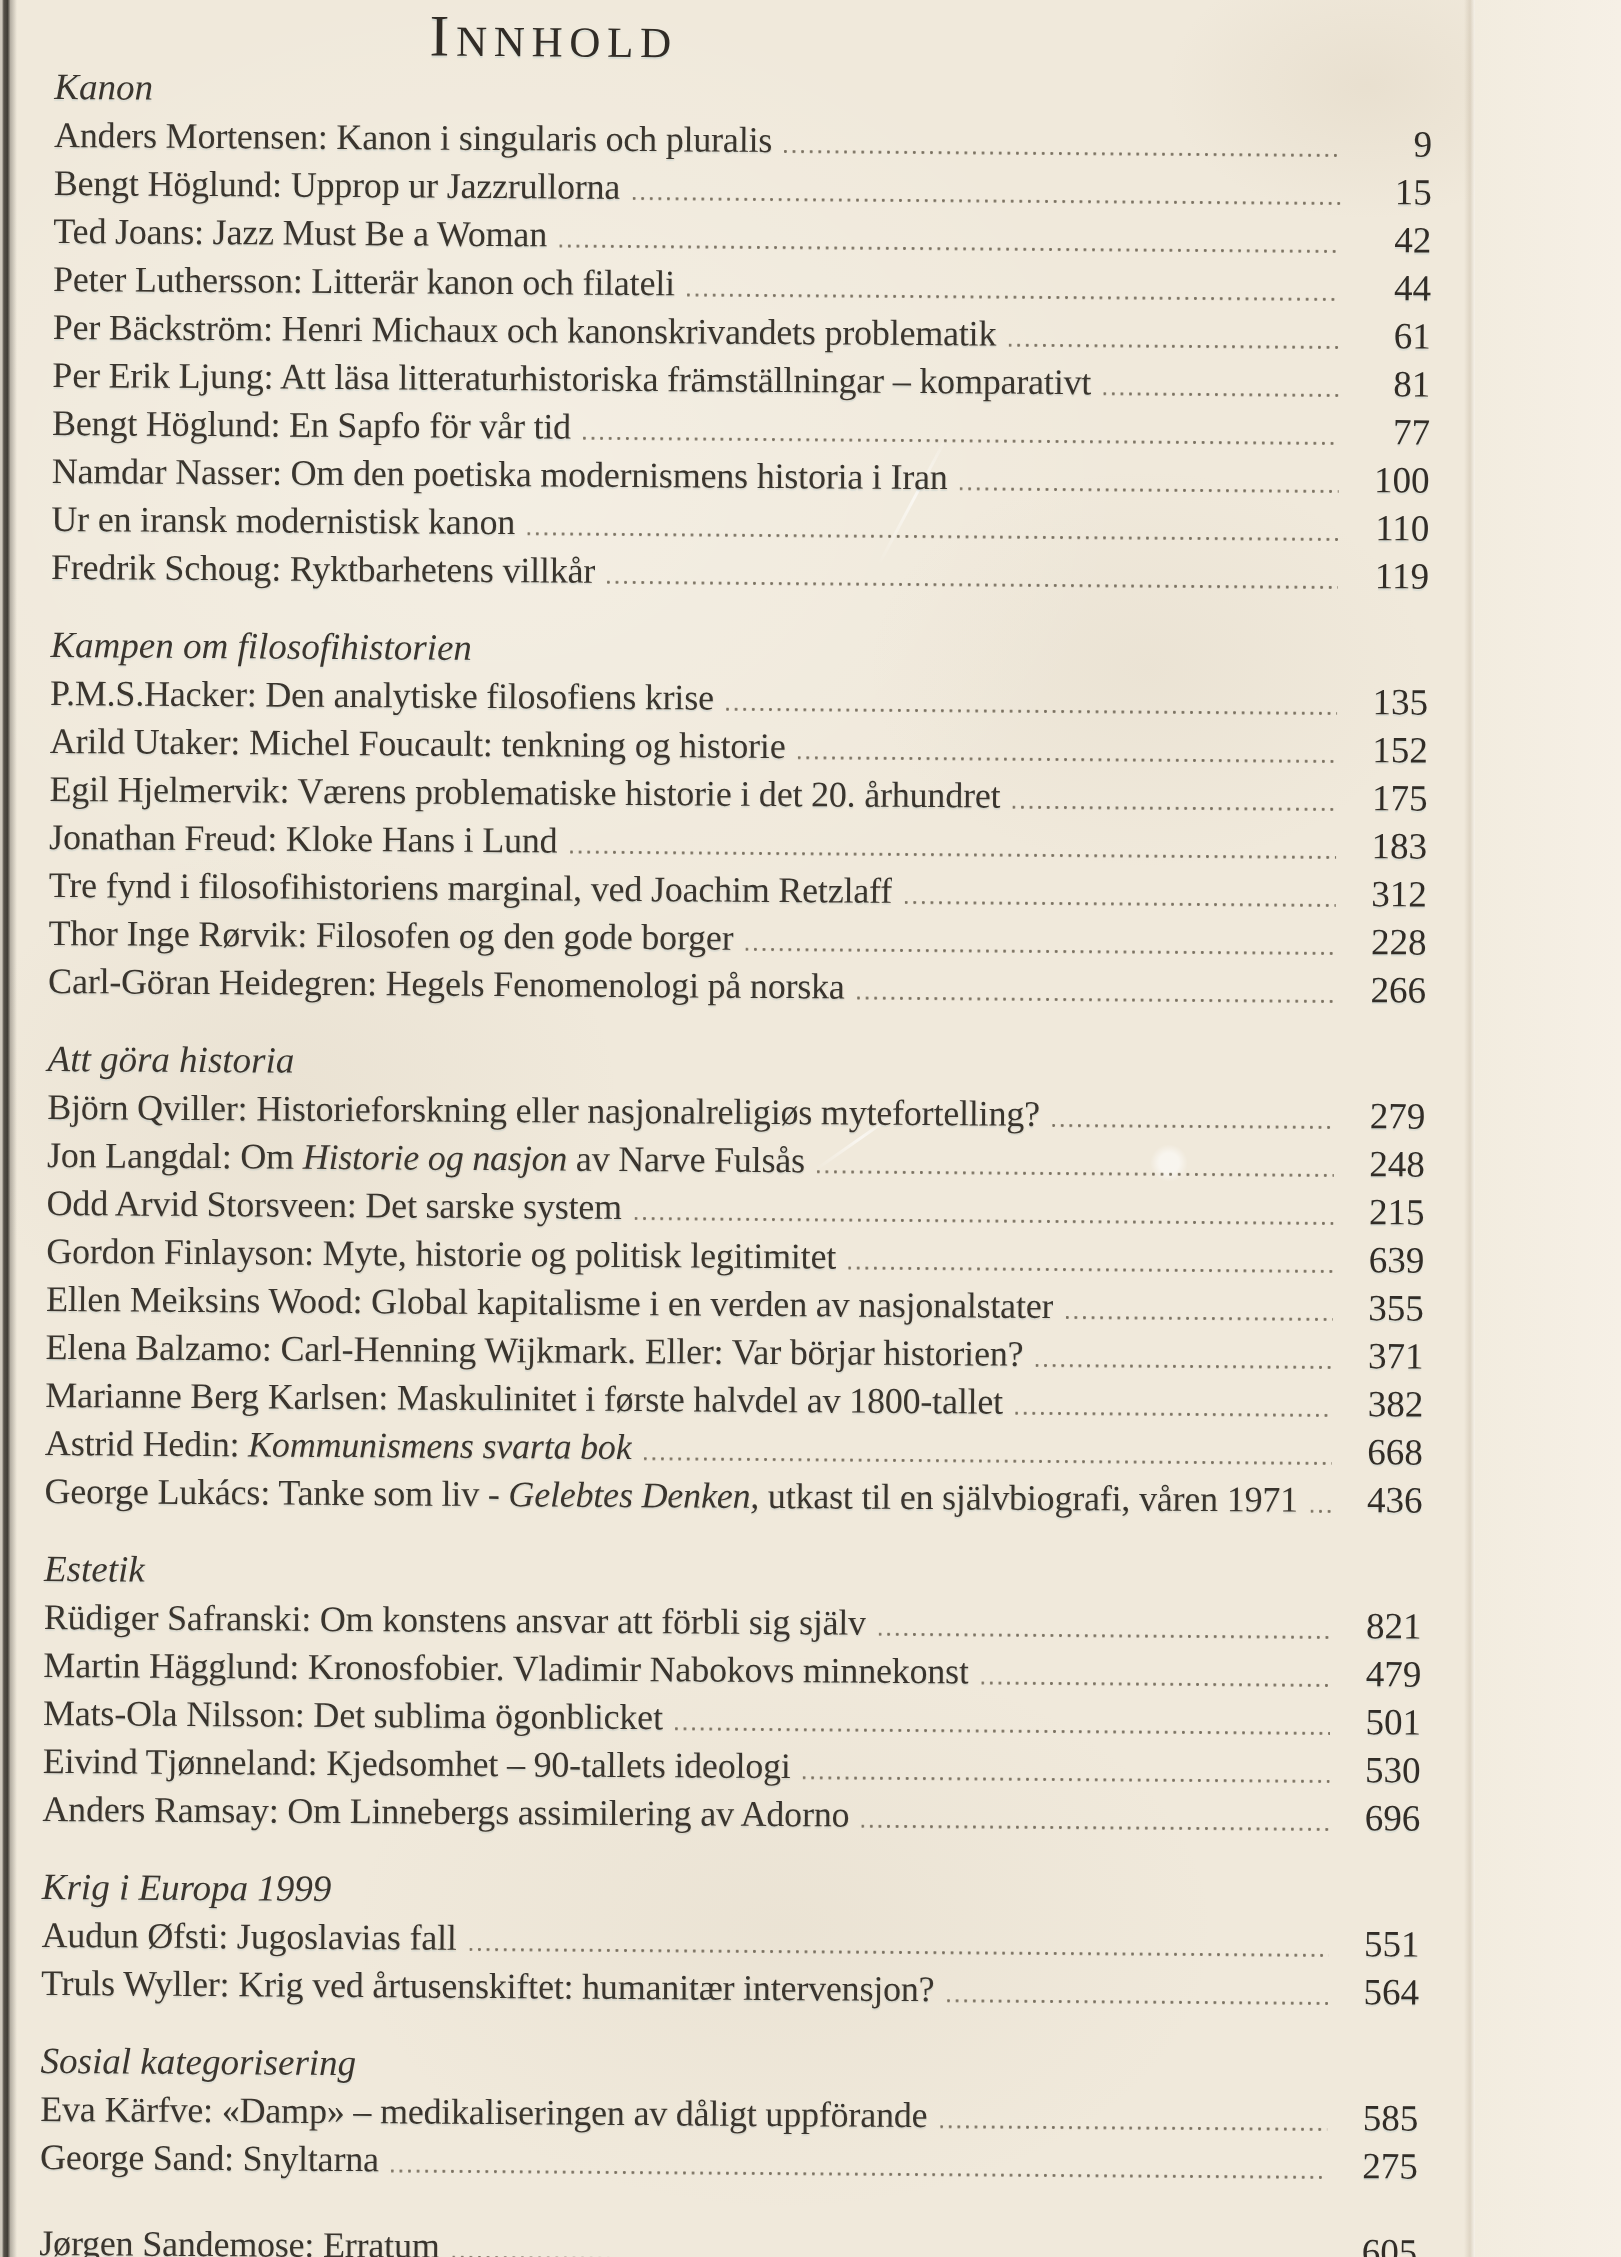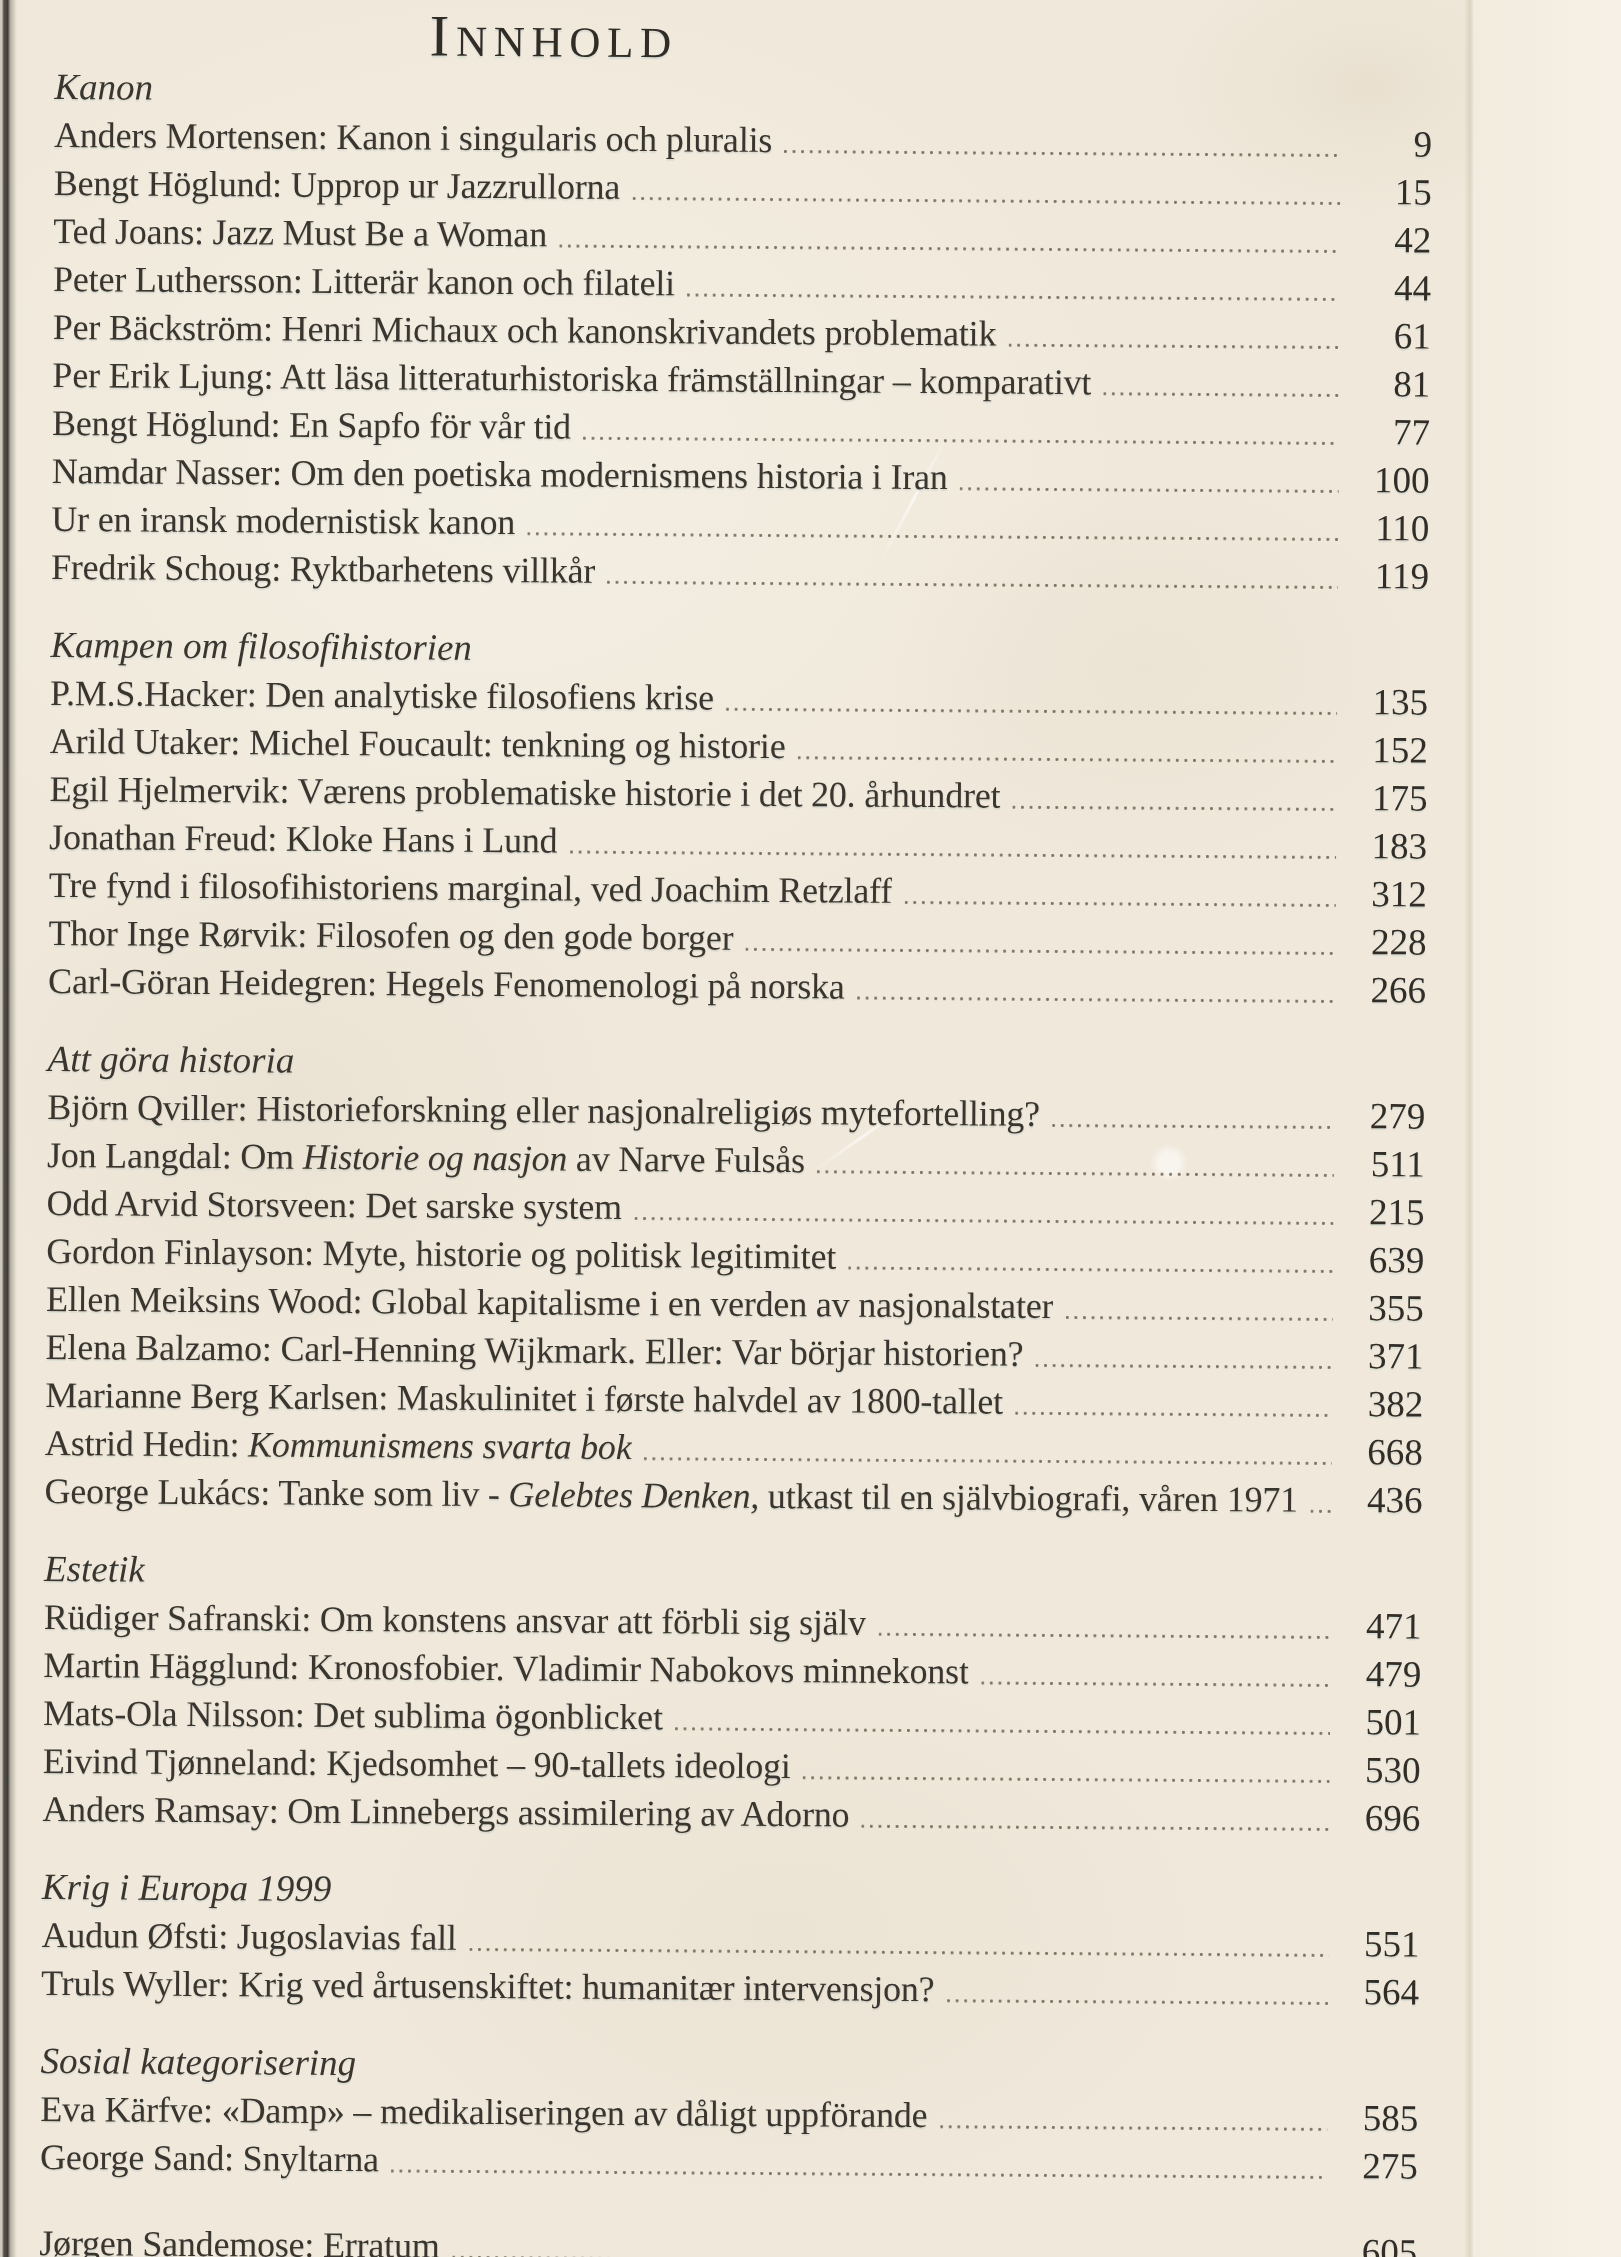--- a/index.html
+++ b/index.html
@@ -186,21 +186,21 @@
       <div class="section">
         <div class="heading">Att göra historia</div>
         <div class="row">
           <span class="text"><span>Björn Qviller: Historieforskning eller nasjonalreligiøs mytefortelling?</span></span>
           <div class="leader"></div>
           <span class="page">279</span>
         </div>
         <div class="row">
           <span class="text"><span>Jon Langdal: Om </span><span class="it">Historie og nasjon</span><span> av Narve Fulsås</span></span>
           <div class="leader"></div>
-          <span class="page">511</span>
+          <span class="page">248</span>
         </div>
         <div class="row">
           <span class="text"><span>Odd Arvid Storsveen: Det sarske system</span></span>
           <div class="leader"></div>
           <span class="page">215</span>
         </div>
         <div class="row">
           <span class="text"><span>Gordon Finlayson: Myte, historie og politisk legitimitet</span></span>
           <div class="leader"></div>
           <span class="page">639</span>
@@ -229,21 +229,21 @@
           <span class="text"><span>George Lukács: Tanke som liv - </span><span class="it">Gelebtes Denken,</span><span> utkast til en självbiografi, våren 1971</span></span>
           <div class="leader"></div>
           <span class="page">436</span>
         </div>
       </div>
       <div class="section">
         <div class="heading">Estetik</div>
         <div class="row">
           <span class="text"><span>Rüdiger Safranski: Om konstens ansvar att förbli sig själv</span></span>
           <div class="leader"></div>
-          <span class="page">471</span>
+          <span class="page">821</span>
         </div>
         <div class="row">
           <span class="text"><span>Martin Hägglund: Kronosfobier. Vladimir Nabokovs minnekonst</span></span>
           <div class="leader"></div>
           <span class="page">479</span>
         </div>
         <div class="row">
           <span class="text"><span>Mats-Ola Nilsson: Det sublima ögonblicket</span></span>
           <div class="leader"></div>
           <span class="page">501</span>

